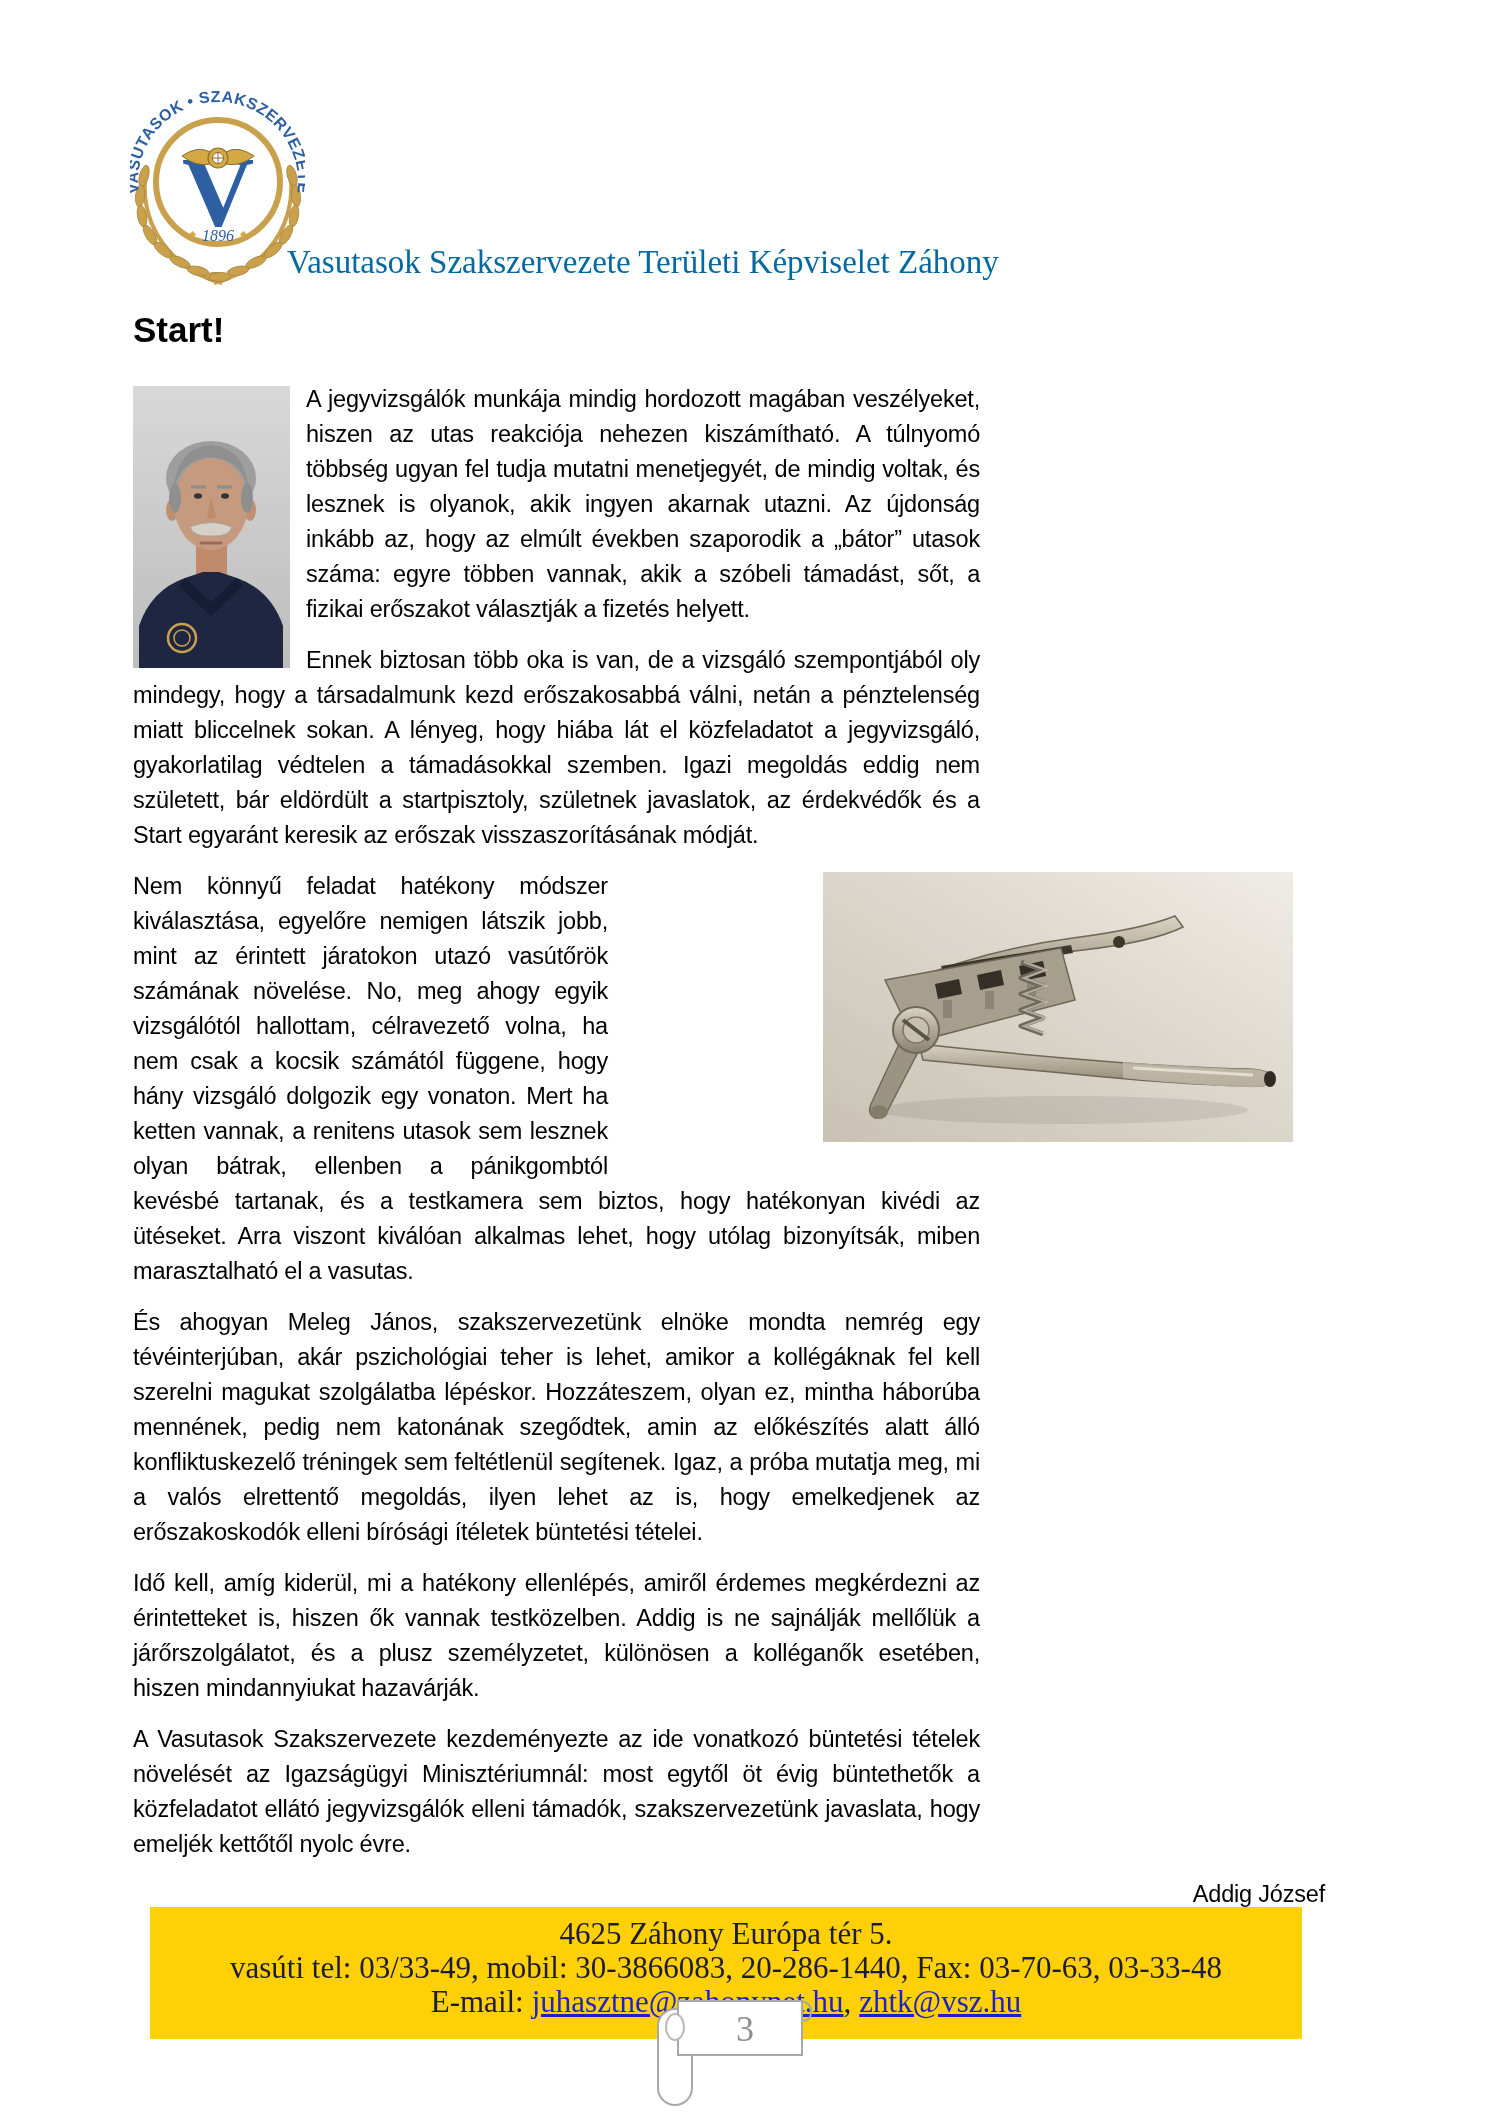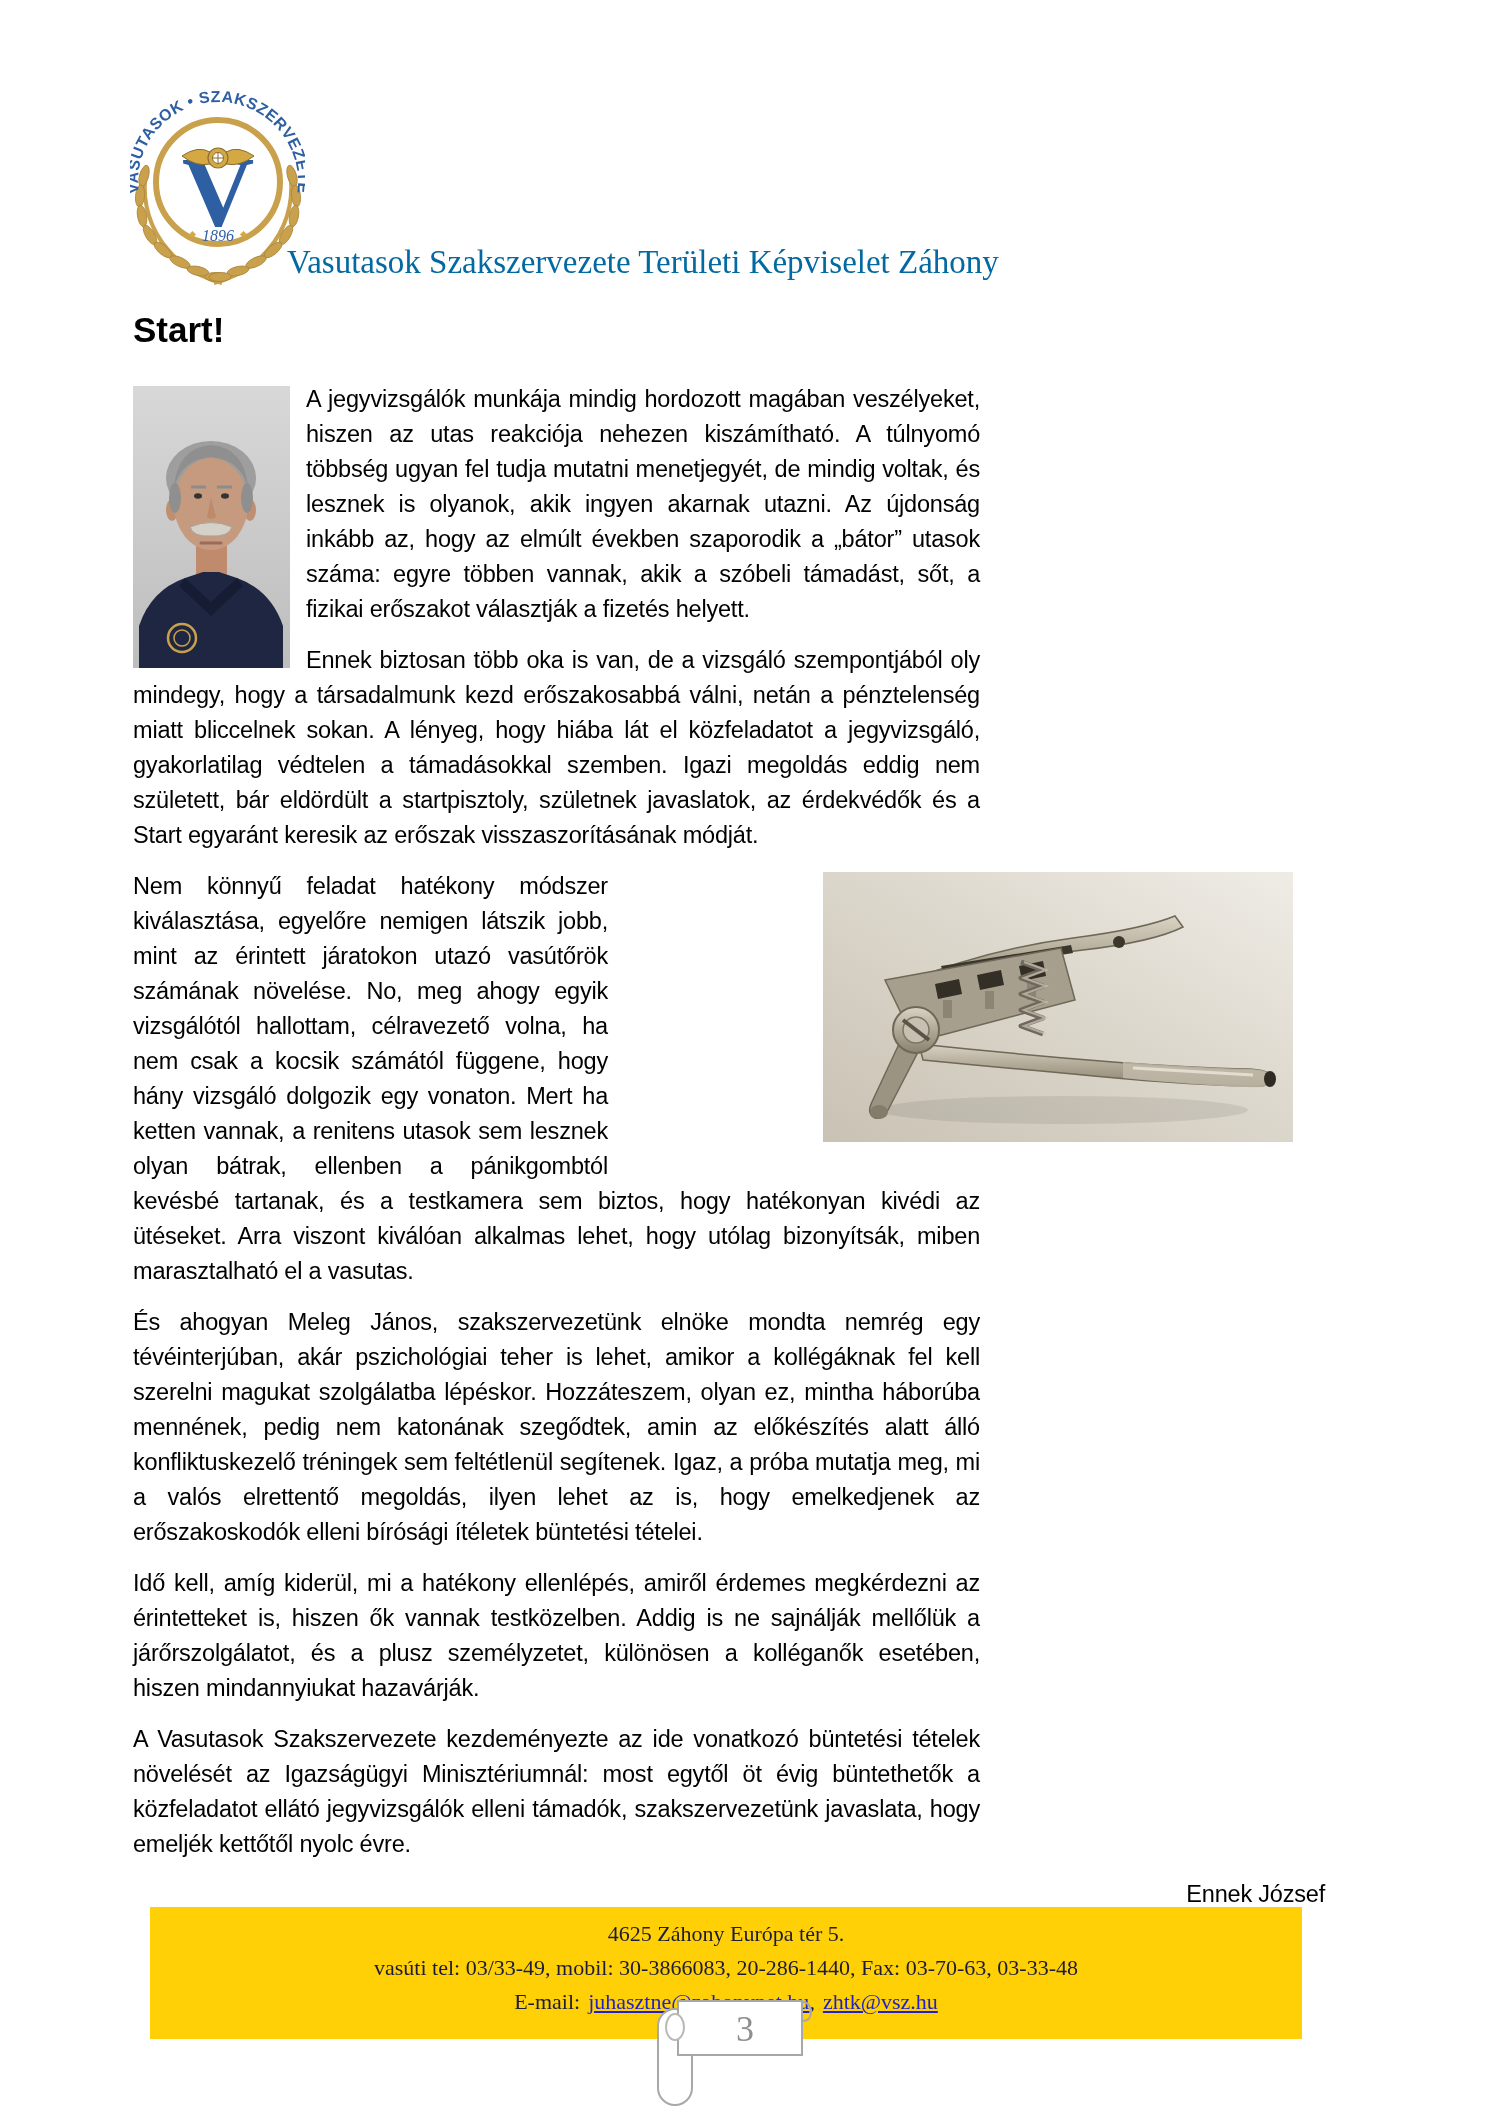--- a/index.html
+++ b/index.html
@@ -37,21 +37,21 @@
   }
   .tool-wrap svg { display:block; width:100%; height:100%; }
   .author-line {
     text-align:right; margin:6px -345px 0 0; font-size:23.5px;
   }
   
   .footer-box {
     position:absolute; left:150px; top:1907px; width:1152px; height:132px;
     box-sizing:border-box; padding-top:10px;
     background:#FFD006; text-align:center;
-    font-family:"Liberation Serif", serif; font-size:22px; line-height:34px;
+    font-family:"Liberation Serif", serif; font-size:31px; line-height:34px;
     color:#1c1c3a;
   }
   .footer-box .em-label { margin-right:8px; }
   .footer-box .em-sep { margin-right:8px; }
   .footer-box a { color:#1F1FCB; text-decoration:underline; }
   .page-scroll { position:absolute; left:650px; top:1985px; width:165px; height:125px; }
   .page-scroll svg { display:block; width:100%; height:100%; }
 </style>
 </head>
 <body>
@@ -191,21 +191,21 @@
         <circle cx="93" cy="158" r="13" fill="#c7c0b0" stroke="#7c7565" stroke-width="1.5"></circle>
         <line x1="80" y1="148" x2="106" y2="168" stroke="#5a5448" stroke-width="4"></line>
       </svg>
     </div>
 
     <p>Nem könnyű feladat hatékony módszer kiválasztása, egyelőre nemigen látszik jobb, mint az érintett járatokon utazó vasútőrök számának növelése. No, meg ahogy egyik vizsgálótól hallottam, célravezető volna, ha nem csak a kocsik számától függene, hogy hány vizsgáló dolgozik egy vonaton. Mert ha ketten vannak, a renitens utasok sem lesznek olyan bátrak, ellenben a pánikgombtól kevésbé tartanak, és a testkamera sem biztos, hogy hatékonyan kivédi az ütéseket. Arra viszont kiválóan alkalmas lehet, hogy utólag bizonyítsák, miben marasztalható el a vasutas.</p>
     <p>És ahogyan Meleg János, szakszervezetünk elnöke mondta nemrég egy tévéinterjúban, akár pszichológiai teher is lehet, amikor a kollégáknak fel kell szerelni magukat szolgálatba lépéskor. Hozzáteszem, olyan ez, mintha háborúba mennének, pedig nem katonának szegődtek, amin az előkészítés alatt álló konfliktuskezelő tréningek sem feltétlenül segítenek. Igaz, a próba mutatja meg, mi a valós elrettentő megoldás, ilyen lehet az is, hogy emelkedjenek az erőszakoskodók elleni bírósági ítéletek büntetési tételei.</p>
     <p>Idő kell, amíg kiderül, mi a hatékony ellenlépés, amiről érdemes megkérdezni az érintetteket is, hiszen ők vannak testközelben. Addig is ne sajnálják mellőlük a járőrszolgálatot, és a plusz személyzetet, különösen a kolléganők esetében, hiszen mindannyiukat hazavárják.</p>
     <p>A Vasutasok Szakszervezete kezdeményezte az ide vonatkozó büntetési tételek növelését az Igazságügyi Minisztériumnál: most egytől öt évig büntethetők a közfeladatot ellátó jegyvizsgálók elleni támadók, szakszervezetünk javaslata, hogy emeljék kettőtől nyolc évre.</p>
 
-    <div class="author-line">Ennek József</div>
+    <div class="author-line">Addig József</div>
   </div>
 
   <div class="footer-box">
     <div>4625 Záhony Európa tér 5.</div>
     <div>vasúti tel: 03/33-49, mobil: 30-3866083, 20-286-1440, Fax: 03-70-63, 03-33-48</div>
     <div>
       <span class="em-label">E-mail:</span><a href="#">juhasztne@zahonynet.hu</a><span class="em-sep">,</span><a href="#">zhtk@vsz.hu</a>
     </div>
   </div>
 

